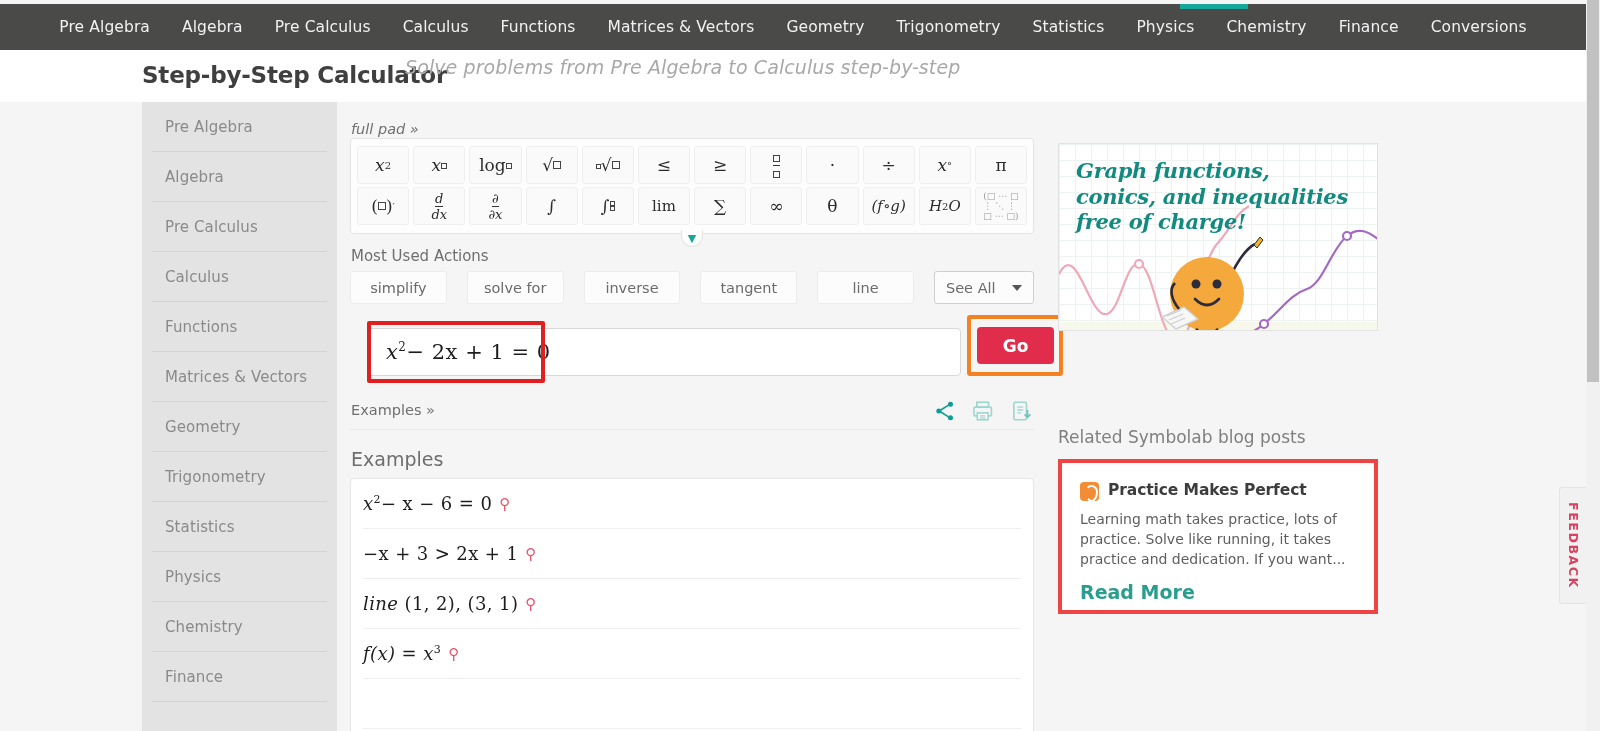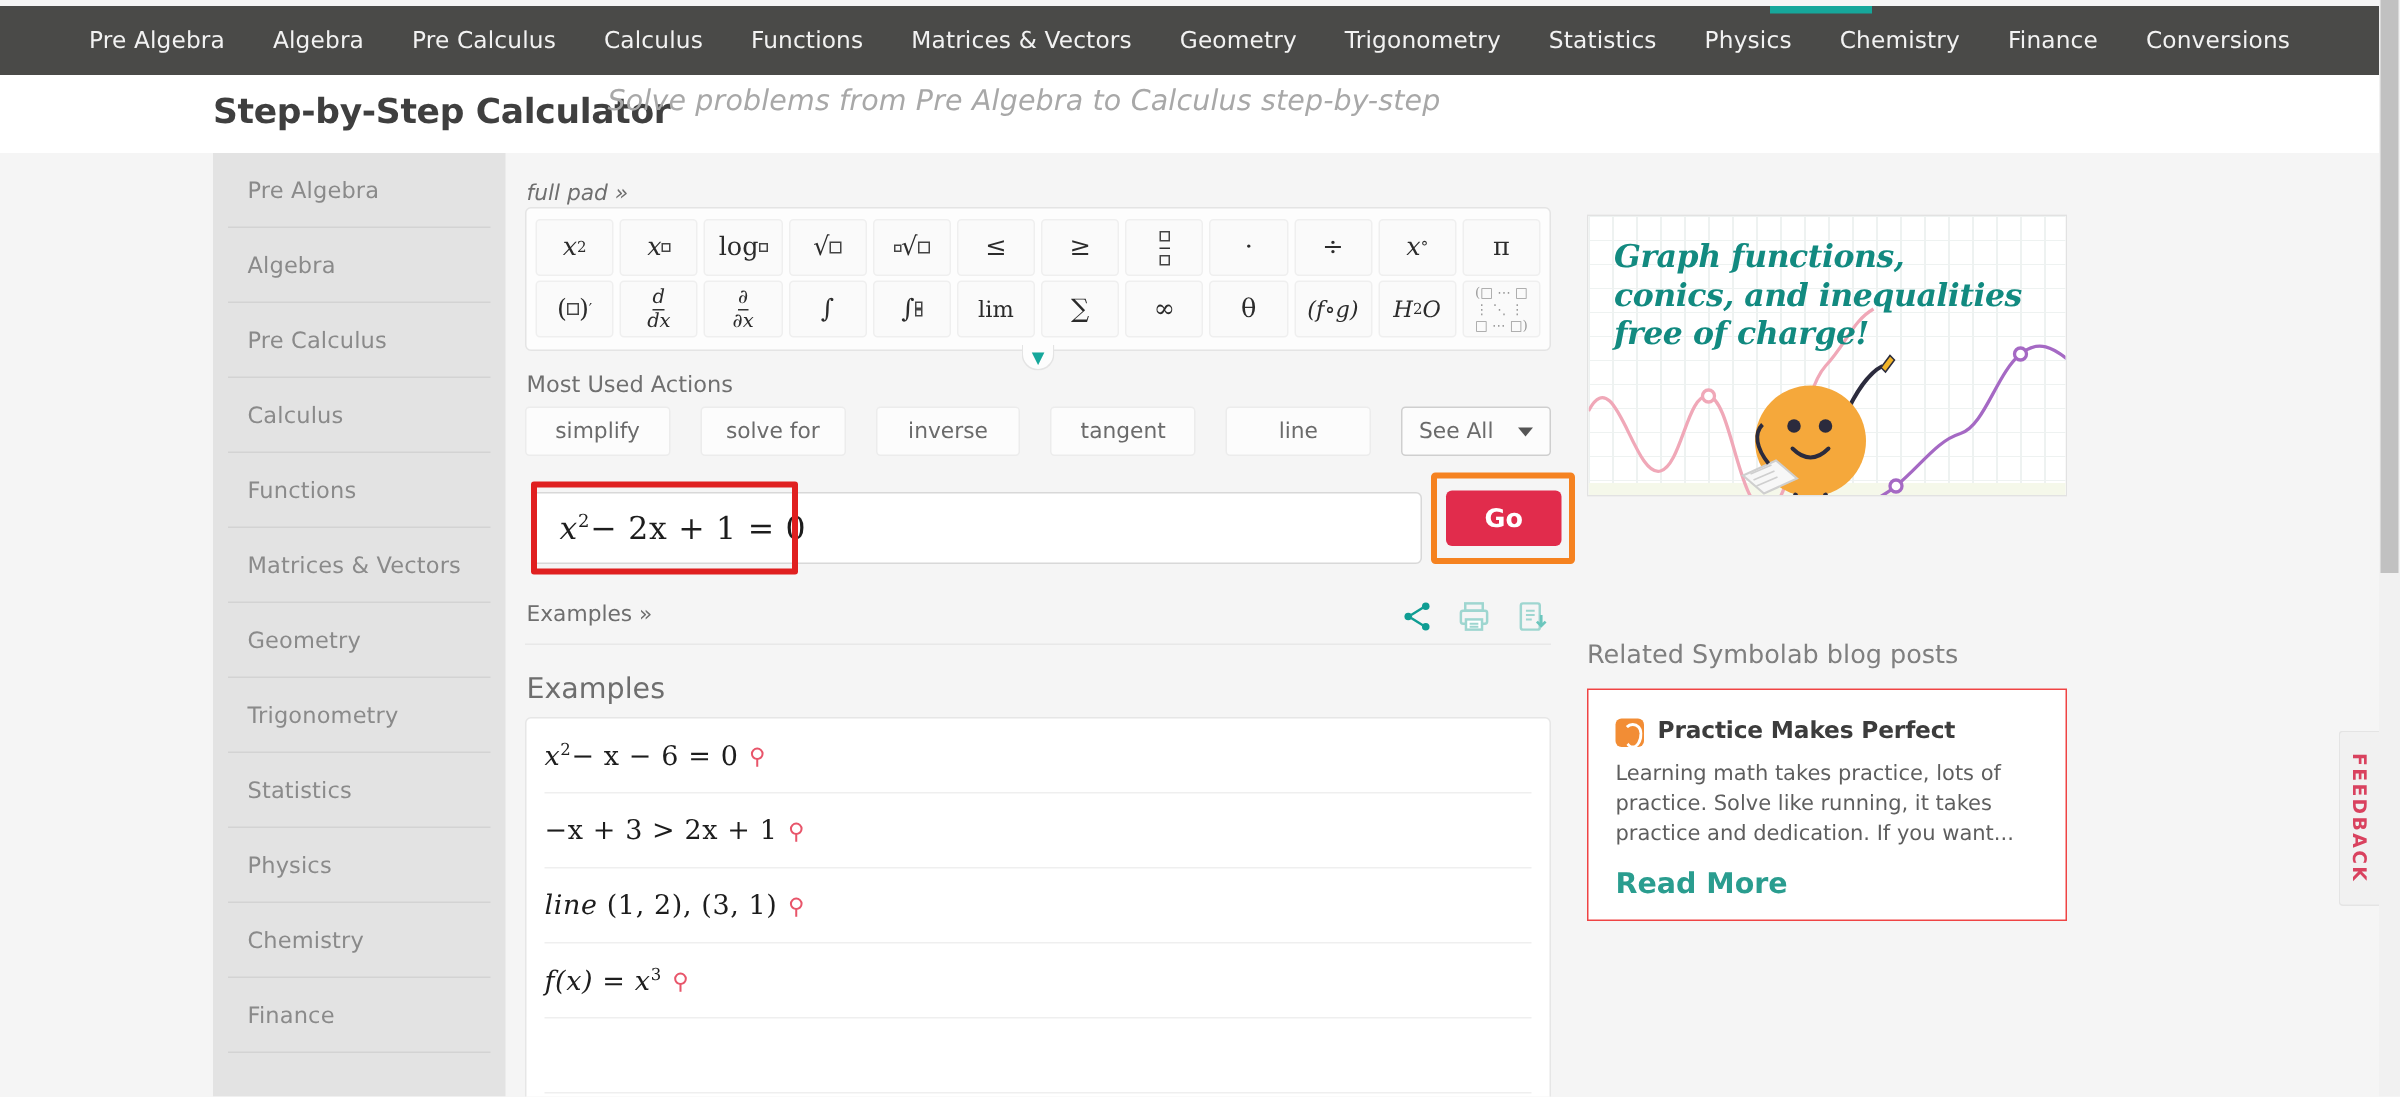--- a/index.html
+++ b/index.html
@@ -98,21 +98,21 @@
     font-size: 14.5px; color: #6b6b6b; cursor: pointer;
   }
   .see-all {
     width: 100px; flex: none; background: #fcfcfc; border: 1px solid #cfcfcf; border-radius: 3px;
     display: flex; align-items: center; justify-content: space-between;
     padding: 0 11px; font-size: 14.5px; color: #6b6b6b; cursor: pointer;
   }
   .caret { width: 0; height: 0; border-left: 5px solid transparent; border-right: 5px solid transparent; border-top: 6px solid #555; }
 
   
-  .input-row { position: absolute; left: 17px; top: 213px; width: 697px; height: 75px; }
+  .input-row { position: absolute; left: 30px; top: 213px; width: 697px; height: 75px; }
   .math-input {
     position: absolute; left: 0; top: 13px; width: 594px; height: 48px;
     background: #ffffff; border: 1px solid #d8d8d8; border-radius: 4px;
   }
   .math-expr {
     position: absolute; left: 18px; top: 11px;
     font-family: "DejaVu Serif", "Liberation Serif", serif;
     font-size: 21px; color: #1d1d1d; letter-spacing: .5px;
   }
   .math-expr sup { font-size: 12px; }
@@ -188,21 +188,21 @@
     align-items: center; justify-content: center;
     font-family: "DejaVu Serif", "Liberation Serif", serif;
   }
   .ad-brand-text { font-size: 15px; color: #9b9b9b; }
 
   .blog-head {
     position: absolute; left: 11px; top: 325px; font-size: 17px; color: #7f7f7f;
   }
   .blog-card {
     position: absolute; left: 11px; top: 357px; width: 320px; height: 155px;
-    background: #ffffff; border: 1px solid #ef4444; padding: 18px 18px 0 18px;
+    background: #ffffff; border: 4px solid #ef4444; padding: 18px 18px 0 18px;
   }
   .blog-title-row { display: flex; align-items: flex-start; gap: 9px; }
   .blog-icon {
     width: 19px; height: 19px; background: #f28d35; border-radius: 4px;
     position: relative; flex: none; margin-top: 1px;
   }
   .blog-icon:after {
     content: ""; position: absolute; left: 5px; top: 3px; width: 9px; height: 13px;
     border: 2.5px solid #fff; border-radius: 50% 50% 50% 50% / 40% 40% 60% 60%;
     border-left-color: transparent;

